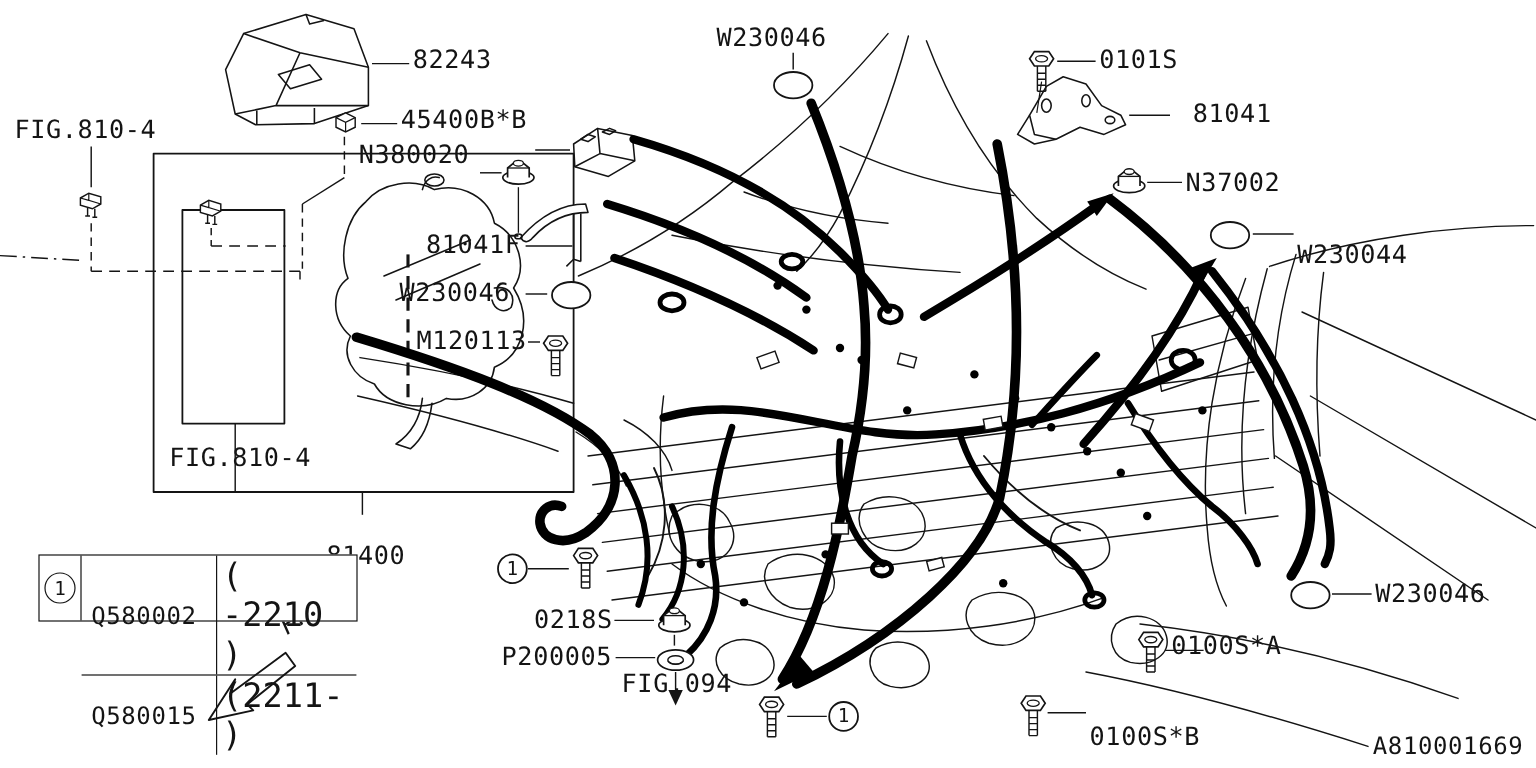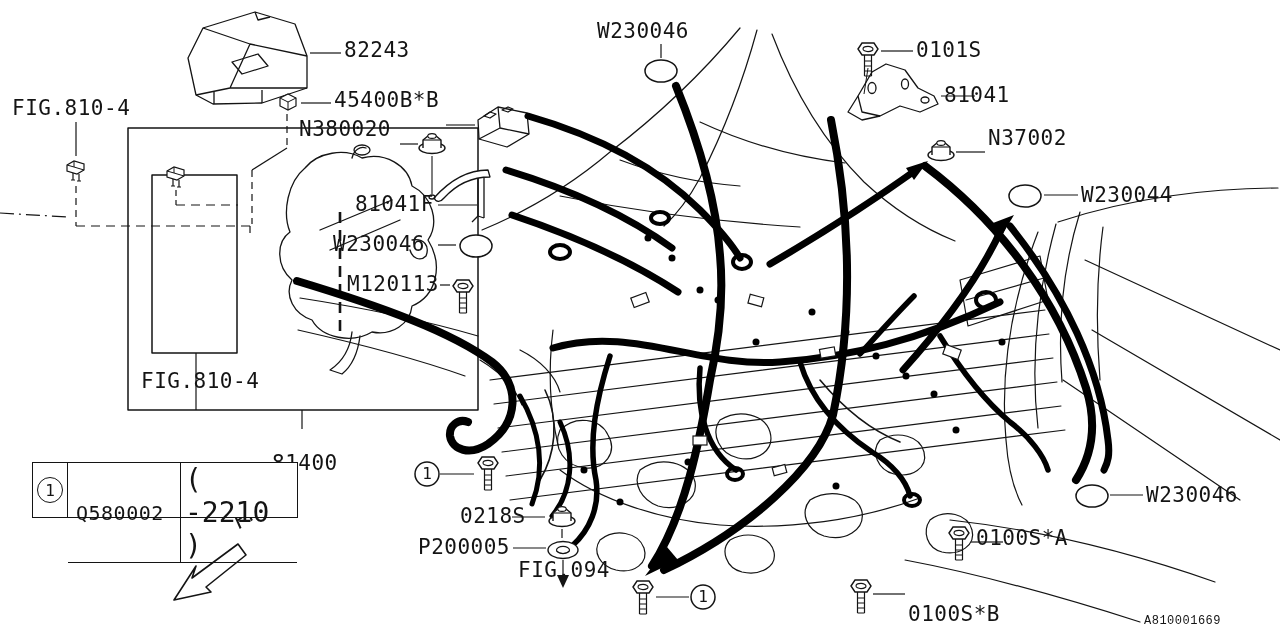--- a/index.html
+++ b/index.html
@@ -1,20 +1,20 @@
 <!DOCTYPE html>
 <html><head>
 <meta charset="utf-8">
 <style>
   html,body{margin:0;padding:0;background:#e8e8e8;}
   .stage{position:relative;width:1280px;height:640px;background:#ffffff;overflow:hidden;
          font-family:"DejaVu Sans Mono","Liberation Mono",monospace;color:#141414;}
   .stage svg{position:absolute;left:0;top:0;}
   .lbl{position:absolute;font-size:21px;line-height:21px;letter-spacing:0.5px;white-space:pre;color:#141414;}
-  .lbl-sm{font-size:12px;line-height:20px;font-family:Liberation Mono, monospace;}
+  .lbl-sm{font-size:20px;line-height:20px;}
   .refnum{position:absolute;font-size:16px;line-height:16px;width:14px;text-align:center;color:#141414;}
   .front{position:absolute;left:228px;top:514px;font-size:21px;font-style:italic;letter-spacing:2px;
          transform:rotate(-35deg);transform-origin:left top;color:#141414;}
   
   .ptable{position:absolute;left:32px;top:462px;width:266px;height:56px;border:1.6px solid #141414;
           display:flex;box-sizing:border-box;background:#fff;}
   .ptable .refcell{width:34px;border-right:1.6px solid #141414;display:flex;align-items:center;justify-content:center;}
   .ptable .refcircle{width:24px;height:24px;border:1.5px solid #141414;border-radius:50%;
           display:flex;align-items:center;justify-content:center;font-size:16px;}
   .ptable .rows{flex:1;display:flex;flex-direction:column;}
@@ -283,24 +283,24 @@
   <div class="lbl" style="left:334px;top:90px">45400B*B</div>
   <div class="lbl" style="left:12px;top:98px">FIG.810-4</div>
   <div class="lbl" style="left:299px;top:119px">N380020</div>
   <div class="lbl" style="left:355px;top:194px">81041F</div>
   <div class="lbl" style="left:333px;top:234px">W230046</div>
   <div class="lbl" style="left:347px;top:274px">M120113</div>
   <div class="lbl" style="left:141px;top:371px">FIG.810-4</div>
   <div class="lbl" style="left:272px;top:453px">81400</div>
   <div class="lbl" style="left:597px;top:21px">W230046</div>
   <div class="lbl" style="left:916px;top:40px">0101S</div>
-  <div class="lbl" style="left:944px;top:85px">81041</div>
-  <div class="lbl" style="left:988px;top:128px">N37002</div>
-  <div class="lbl" style="left:1081px;top:185px">W230044</div>
-  <div class="lbl" style="left:460px;top:506px">0218S</div>
+  <div class="lbl" style="left:994px;top:85px">81041</div>
+  <div class="lbl" style="left:988px;top:142px">N37002</div>
+  <div class="lbl" style="left:1081px;top:202px">W230044</div>
+  <div class="lbl" style="left:445px;top:506px">0218S</div>
   <div class="lbl" style="left:418px;top:537px">P200005</div>
   <div class="lbl" style="left:518px;top:560px">FIG.094</div>
   <div class="lbl" style="left:1146px;top:485px">W230046</div>
   <div class="lbl" style="left:976px;top:528px">0100S*A</div>
   <div class="lbl" style="left:908px;top:604px">0100S*B</div>
   <div class="lbl lbl-sm" style="left:1144px;top:611px">A810001669</div>
 
   <div class="refnum" style="left:420px;top:466px">1</div>
   <div class="refnum" style="left:696px;top:589px">1</div>
 
@@ -308,16 +308,20 @@
 
   <div class="ptable">
     <div class="refcell">
       <div class="refcircle">1</div>
     </div>
     <div class="rows">
       <div class="row">
         <div class="pn">Q580002</div>
         <div class="rg">( -2210 )</div>
       </div>
+      <div class="row">
+        <div class="pn">Q580015</div>
+        <div class="rg">(2211-  )</div>
+      </div>
     </div>
   </div>
 
 </div>
 
 </body></html>

